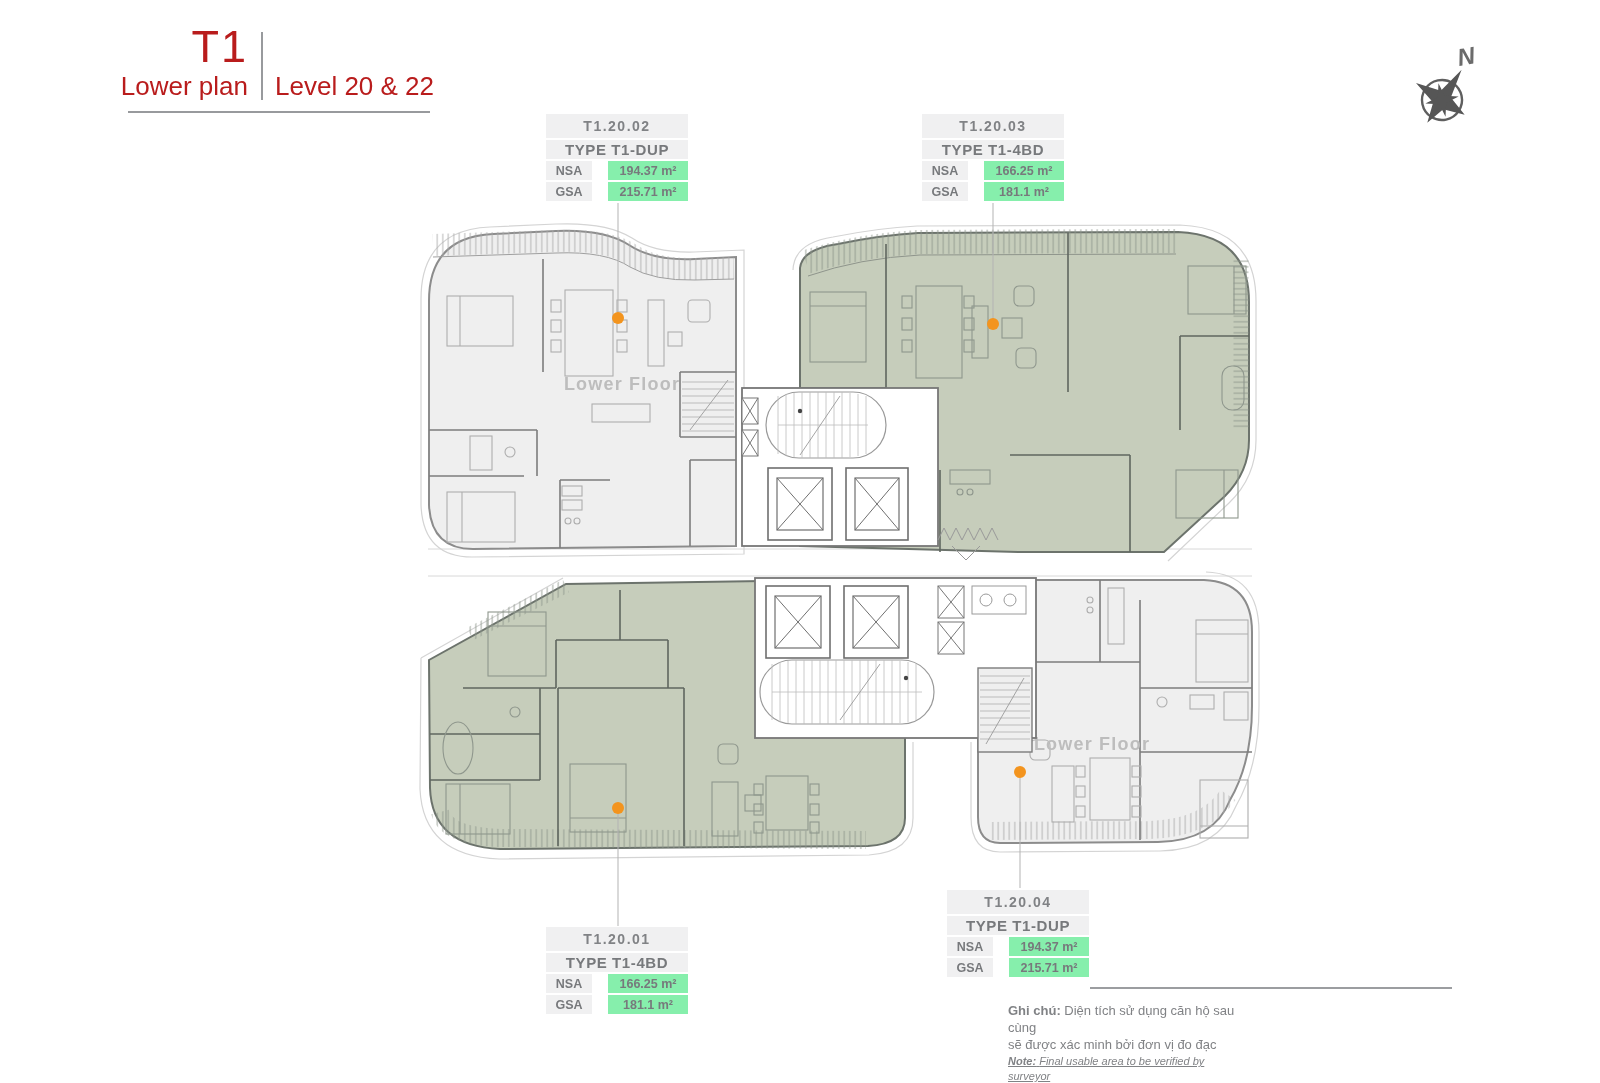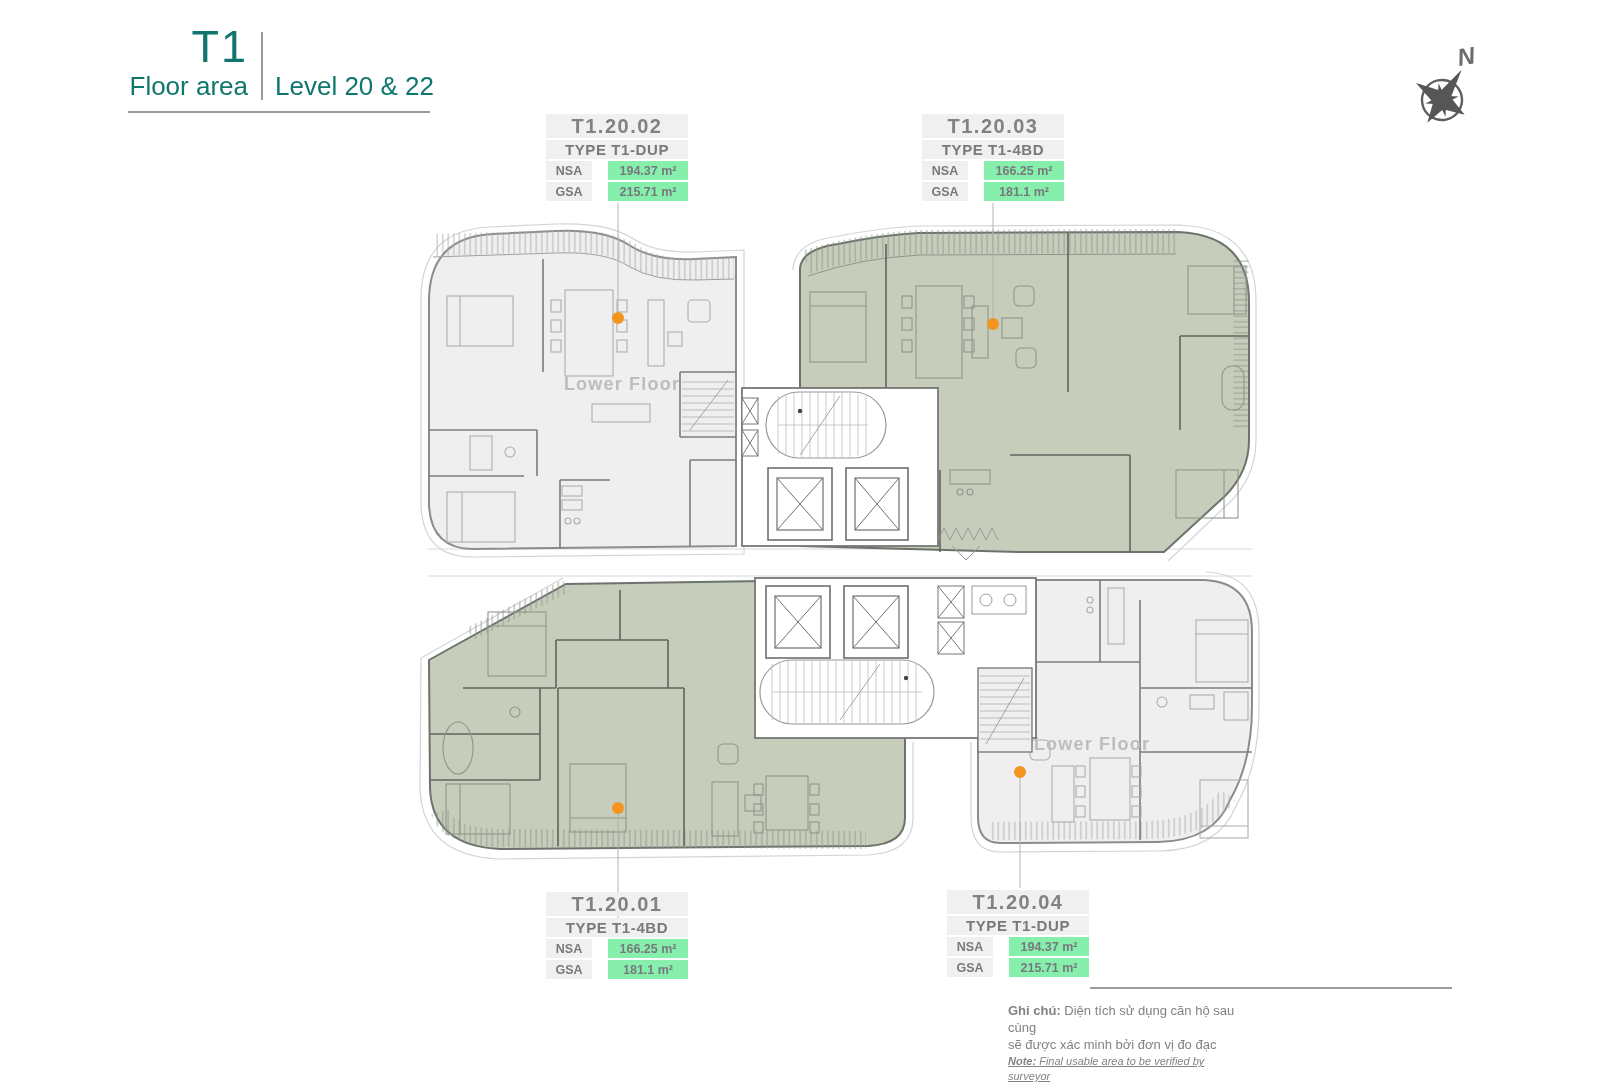--- a/index.html
+++ b/index.html
@@ -1,41 +1,41 @@
 <!DOCTYPE html>
 <html><head>
 <meta charset="utf-8">
 <style>
   html,body{margin:0;padding:0;background:#fff;}
   .stage{position:relative;width:1600px;height:1083px;background:#fff;overflow:hidden;
          font-family:"Liberation Sans",sans-serif;}
   
-  .header{position:absolute;left:118px;top:24px;display:flex;align-items:stretch;color:#0f766e;}
+  .header{position:absolute;left:118px;top:24px;display:flex;align-items:stretch;color:#b91c1c;}
   .header-left{width:130px;display:flex;flex-direction:column;align-items:flex-end;justify-content:flex-end;}
   .tower{font-size:45px;line-height:1.02;letter-spacing:2px;font-weight:400;}
   .subtitle{font-size:26px;line-height:1.05;margin-top:3px;font-weight:400;}
   .hdr-divider{width:2px;background:#989a9d;margin:8px 12px 0 13px;}
   .level{font-size:26px;font-weight:400;align-self:flex-end;line-height:1.05;}
   .header-rule{position:absolute;left:128px;top:111px;width:302px;height:2px;background:#989a9d;}
   
   .compass{position:absolute;left:1392px;top:38px;}
   
   .unit-card{position:absolute;width:142px;display:flex;flex-direction:column;gap:2px;}
   .unit-card .row{background:#f0f0f1;color:#77797c;font-weight:700;display:flex;
                   align-items:center;justify-content:center;}
-  .unit-card .row.title{height:24px;font-size:20px;letter-spacing:1.5px;color:#808285;}
+  .unit-card .row.title{height:24px;font-size:14px;letter-spacing:1.5px;color:#808285;}
   .unit-card .row.type{height:19px;font-size:15px;letter-spacing:.6px;}
   .unit-card .row.area{height:19px;background:transparent;display:flex;gap:16px;padding:0;}
   .unit-card .cell-l{width:46px;height:100%;background:#f0f0f1;display:flex;align-items:center;
                      justify-content:center;font-size:12.5px;}
   .unit-card .cell-v{flex:1;height:100%;background:#86efac;display:flex;align-items:center;
                      justify-content:center;font-size:12.5px;}
   #card02{left:546px;top:114px;}
   #card03{left:922px;top:114px;}
-  #card01{left:546px;top:892px;}
+  #card01{left:546px;top:927px;}
   #card04{left:947px;top:890px;}
   
   .notes-rule{position:absolute;left:1090px;top:987px;width:362px;height:1.5px;background:#9b9da0;}
   .notes{position:absolute;left:1008px;top:1002px;display:flex;gap:24px;color:#808285;}
   .notes-left{width:236px;font-size:13px;line-height:1.32;}
   .notes-left .note-en{font-size:11px;font-style:italic;margin-top:1px;text-decoration:underline;}
   .notes-right{font-size:13px;line-height:1.5;}
   .notes-right i{font-size:11px;}
   .plan{position:absolute;left:0;top:0;}
 </style>
@@ -355,21 +355,21 @@
       <circle cx="618" cy="318" r="6"></circle>
       <circle cx="993" cy="324" r="6"></circle>
       <circle cx="618" cy="808" r="6"></circle>
       <circle cx="1020" cy="772" r="6"></circle>
     </g>
   </svg>
 
   <div class="header">
     <div class="header-left">
       <div class="tower">T1</div>
-      <div class="subtitle">Floor area</div>
+      <div class="subtitle">Lower plan</div>
     </div>
     <div class="hdr-divider"></div>
     <div class="level">Level 20 &amp; 22</div>
   </div>
   <div class="header-rule"></div>
 
   <svg class="compass" width="100" height="105" viewBox="0 0 100 105">
     <text x="66" y="28" font-size="24" font-style="italic" font-weight="bold" fill="#6b6b6b" transform="rotate(-10 66 22)">N</text>
     <g transform="translate(50,62) rotate(33)">
       <circle r="20" fill="none" stroke="#5f5f5f" stroke-width="2.4"></circle>

